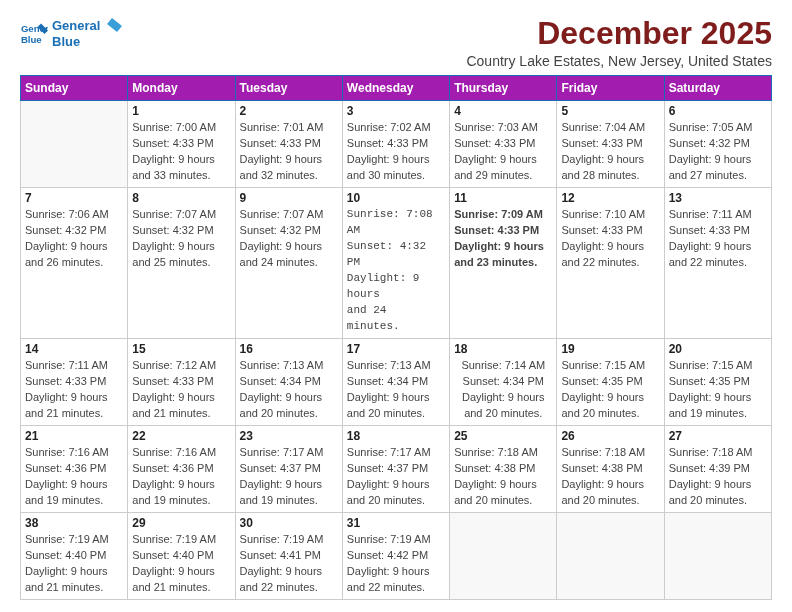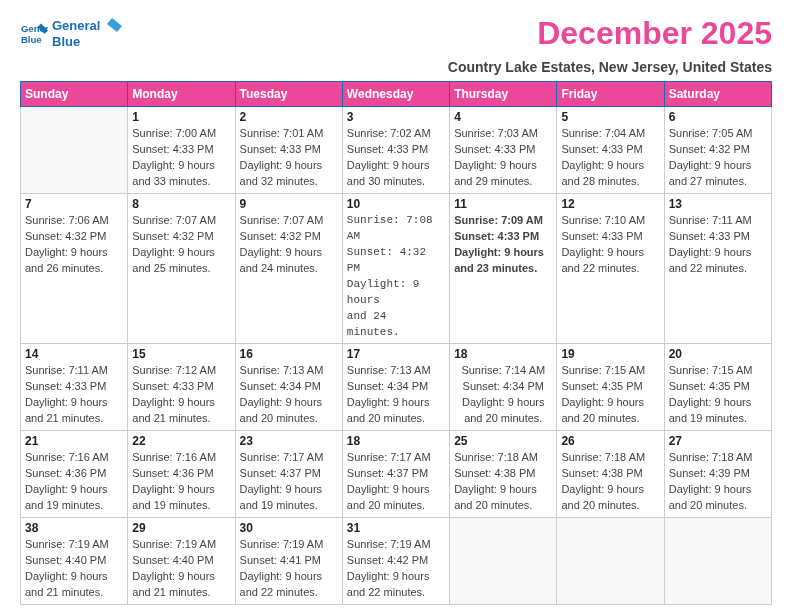--- a/index.html
+++ b/index.html
@@ -31,38 +31,37 @@
     .logo-icon {
       width: 28px;
       height: 28px;
     }
     .title-section {
       text-align: right;
     }
     .month-title {
       font-size: 32px;
       font-weight: bold;
-      color: #ec4899;
+      color: #7f1d1d;
       line-height: 1.1;
     }
     .location {
       font-size: 14px;
       color: #444;
-      margin-top: 8px;
-      font-weight: bold;
+      margin-top: 2px;
     }
     .calendar {
       flex: 1;
       border: 1px solid #ccc;
       border-collapse: collapse;
       width: 100%;
       table-layout: fixed;
     }
     .calendar th {
-      background: #ec4899;
+      background: #a21caf;
       color: #fff;
       font-size: 12px;
       font-weight: bold;
       padding: 5px 4px;
       text-align: left;
       border: 1px solid #1a6ab5;
     }
     .calendar td {
       border: 1px solid #ccc;
       vertical-align: top;

